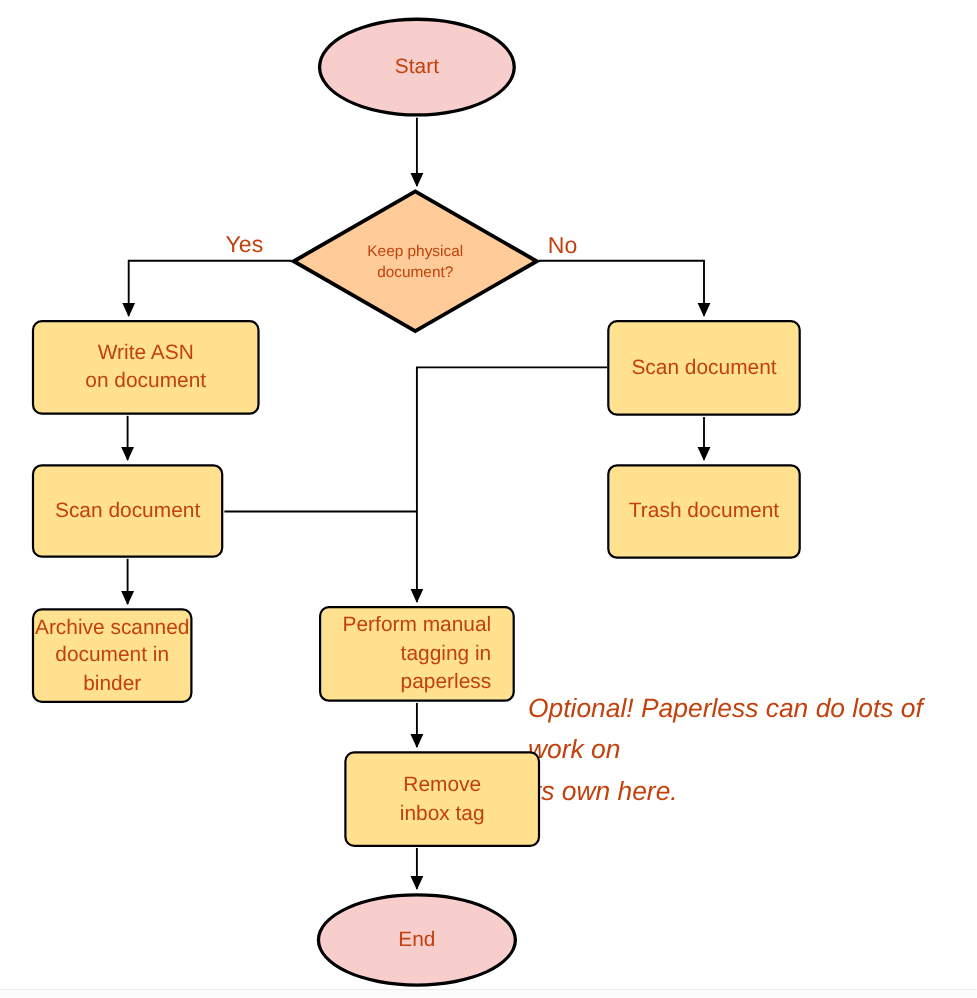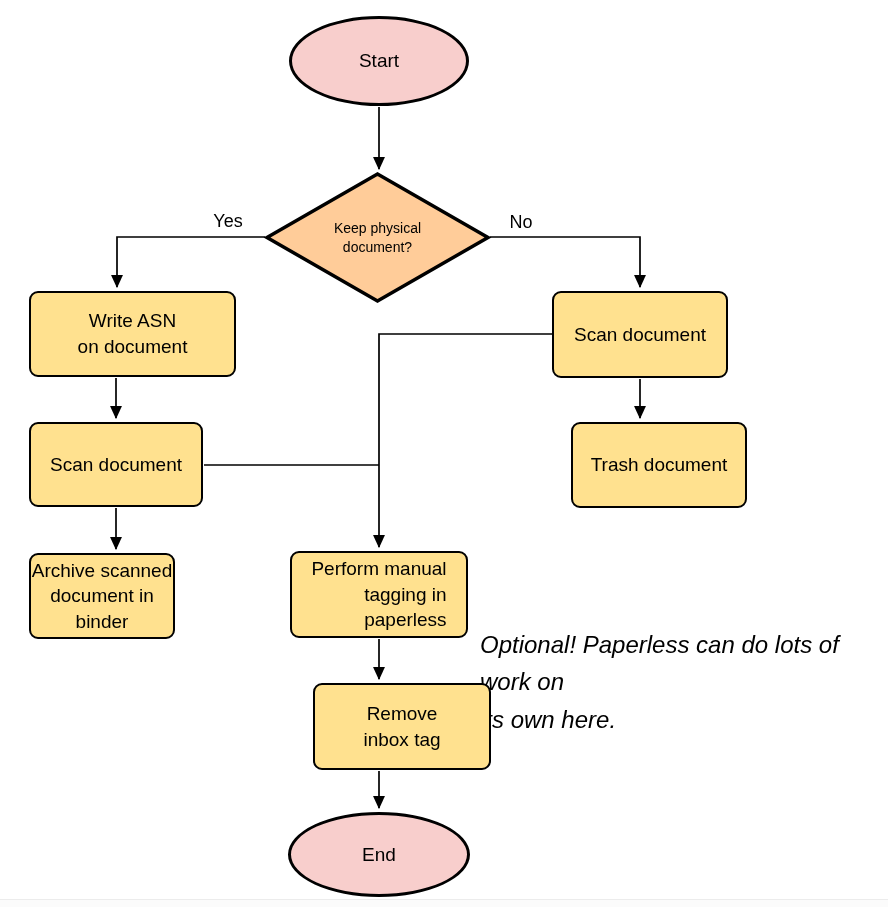--- a/index.html
+++ b/index.html
@@ -7,21 +7,21 @@
     padding: 0;
     background: #ffffff;
   }
   .canvas {
     position: relative;
     width: 888px;
     height: 907px;
     background: #ffffff;
     overflow: hidden;
     font-family: "Liberation Sans", sans-serif;
-    color: #000000;
+    color: #c2410c;
   }
   .edges {
     position: absolute;
     left: 0;
     top: 0;
     width: 888px;
     height: 907px;
   }
   .edges path.connector {
     fill: none;
@@ -54,22 +54,21 @@
     display: flex;
     align-items: center;
     justify-content: center;
     text-align: center;
     font-size: 14px;
     line-height: 1.35;
     white-space: pre-line;
   }
   .edge-label {
     position: absolute;
-    font-size: 18px;
-    text-align: center;
+    font-size: 21px;
     white-space: nowrap;
   }
   .annotation {
     position: absolute;
     font-size: 24px;
     font-style: italic;
     line-height: 1.55;
     white-space: pre-line;
   }
   .bottom-edge {
@@ -138,21 +137,21 @@
   <div class="node process" style="left:29px; top:553px; width:146px; height:86px;">
     <span>Archive scanned
 document in
 binder</span>
   </div>
 
   <div class="node process" style="left:552px; top:291px; width:176px; height:87px;">
     <span>Scan document</span>
   </div>
 
-  <div class="node process" style="left:552px; top:422px; width:176px; height:86px;margin-left:19px;">
+  <div class="node process" style="left:552px; top:422px; width:176px; height:86px;">
     <span>Trash document</span>
   </div>
 
   <div class="node process" style="left:290px; top:551px; width:178px; height:87px;text-align:right;">
     <span>Perform manual
 tagging in
 paperless</span>
   </div>
 
   <div class="annotation" style="left:480px; top:589px; width:404px;">

